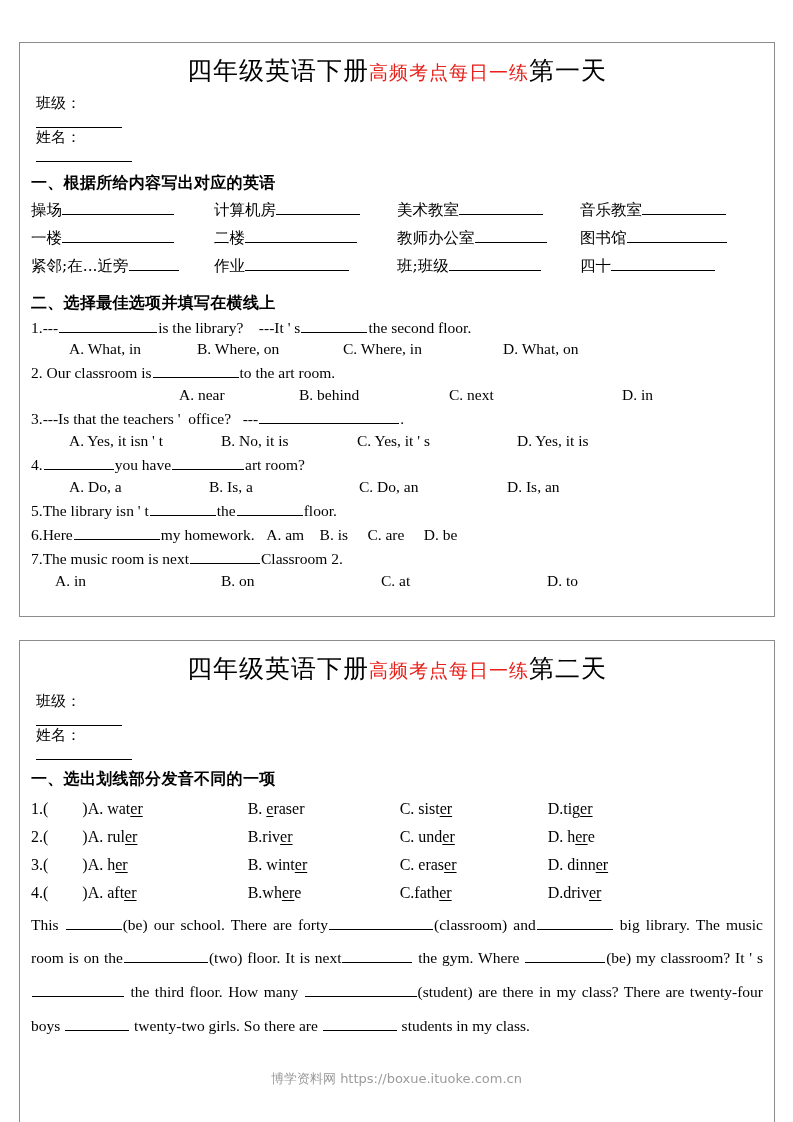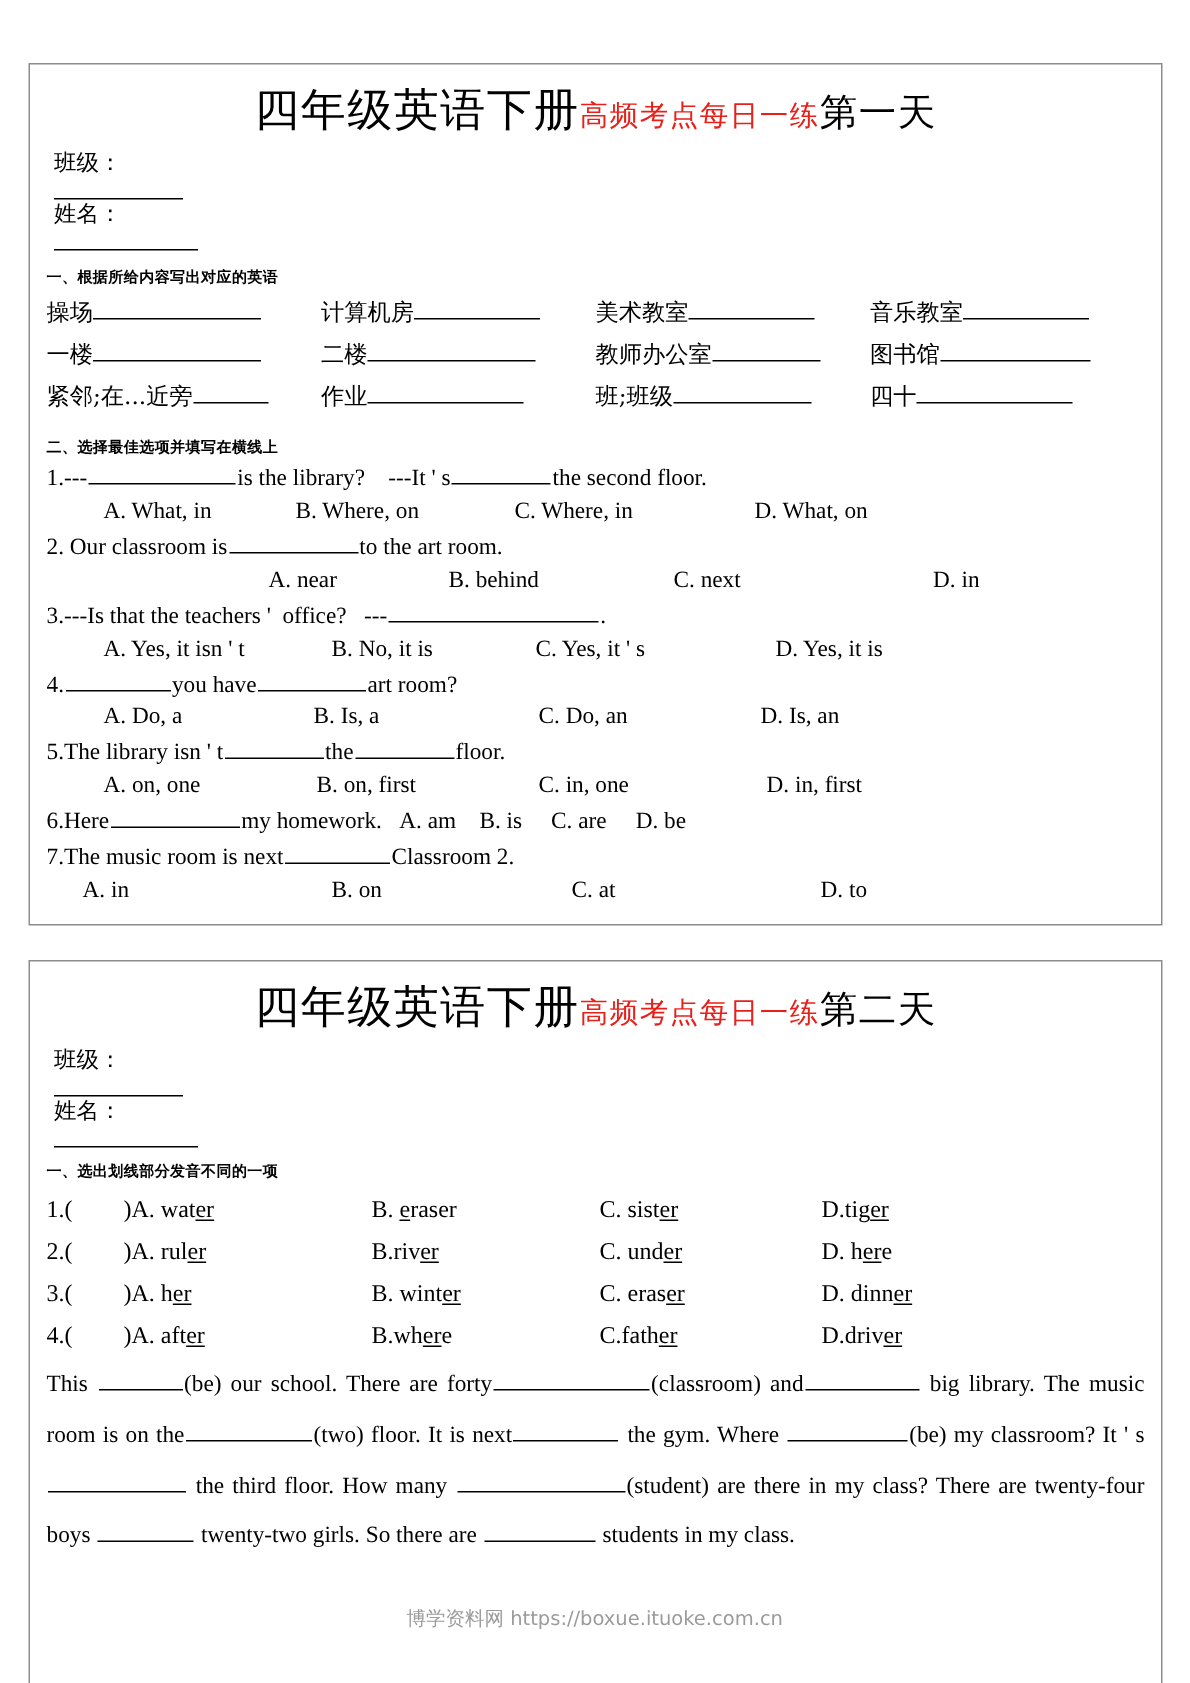--- a/index.html
+++ b/index.html
@@ -37,21 +37,21 @@
   .card-2 { top: 640px; height: 541px; }
 
   
   .title-row {
     text-align: center;
     white-space: nowrap;
     padding-top: 6px;
     line-height: 1.1;
   }
   .title-black {
-    font-size: 30px;
+    font-size: 25px;
     letter-spacing: 1px;
     font-family: Liberation Serif, serif;
     font-weight: 400;
   }
   .title-red {
     font-size: 19px;
     letter-spacing: 1px;
     font-family: "DejaVu Serif", "Liberation Serif", serif;
     font-weight: 400;
   }
@@ -77,21 +77,21 @@
     display: inline-block;
     border-bottom: 1.4px solid #000;
     height: 14px;
     vertical-align: baseline;
   }
   .info-blank-1 { width: 86px; margin: 0 2px 0 4px; }
   .info-blank-2 { width: 96px; margin-left: 5px; }
 
   
   .sec-head {
-    font-size: 10px;
+    font-size: 16px;
     font-weight: bold;
     margin: 9px 0 4px 0;
     letter-spacing: 0.3px;
     font-family: "DejaVu Serif", "Liberation Serif", serif;
   }
   .card-1 .sec-head { margin-top: 11px; }
 
   
   .vocab-grid {
     width: 100%;
@@ -243,26 +243,20 @@
           <span class="opt">D. Yes, it is</span>
         </div>
         <div class="q-line"><span>4.</span><span class="blank" style="width: 70px;"></span><span>you have</span><span class="blank" style="width: 72px;"></span><span>art room?</span></div>
         <div class="opt-row" style="padding-left: 38px;">
           <span class="opt" style="width: 140px;">A. Do, a</span>
           <span class="opt" style="width: 150px;">B. Is, a</span>
           <span class="opt" style="width: 148px;">C. Do, an</span>
           <span class="opt">D. Is, an</span>
         </div>
         <div class="q-line"><span>5.The library isn ' t</span><span class="blank" style="width: 66px;"></span><span>the</span><span class="blank" style="width: 66px;"></span><span>floor.</span></div>
-        <div class="opt-row" style="padding-left: 38px;">
-          <span class="opt" style="width: 142px;">A. on, one</span>
-          <span class="opt" style="width: 148px;">B. on, first</span>
-          <span class="opt" style="width: 152px;">C. in, one</span>
-          <span class="opt">D. in, first</span>
-        </div>
         <div class="q-line"><span>6.Here</span><span class="blank" style="width: 86px;"></span><span>my homework.&nbsp;&nbsp;&nbsp;A. am&nbsp;&nbsp;&nbsp;&nbsp;B. is&nbsp;&nbsp;&nbsp;&nbsp;&nbsp;C. are&nbsp;&nbsp;&nbsp;&nbsp;&nbsp;D. be</span></div>
         <div class="q-line"><span>7.The music room is next</span><span class="blank" style="width: 70px;"></span><span>Classroom 2.</span></div>
         <div class="opt-row" style="padding-left: 24px;">
           <span class="opt" style="width: 166px;">A. in</span>
           <span class="opt" style="width: 160px;">B. on</span>
           <span class="opt" style="width: 166px;">C. at</span>
           <span class="opt">D. to</span>
         </div>
       </div>
   </div>

